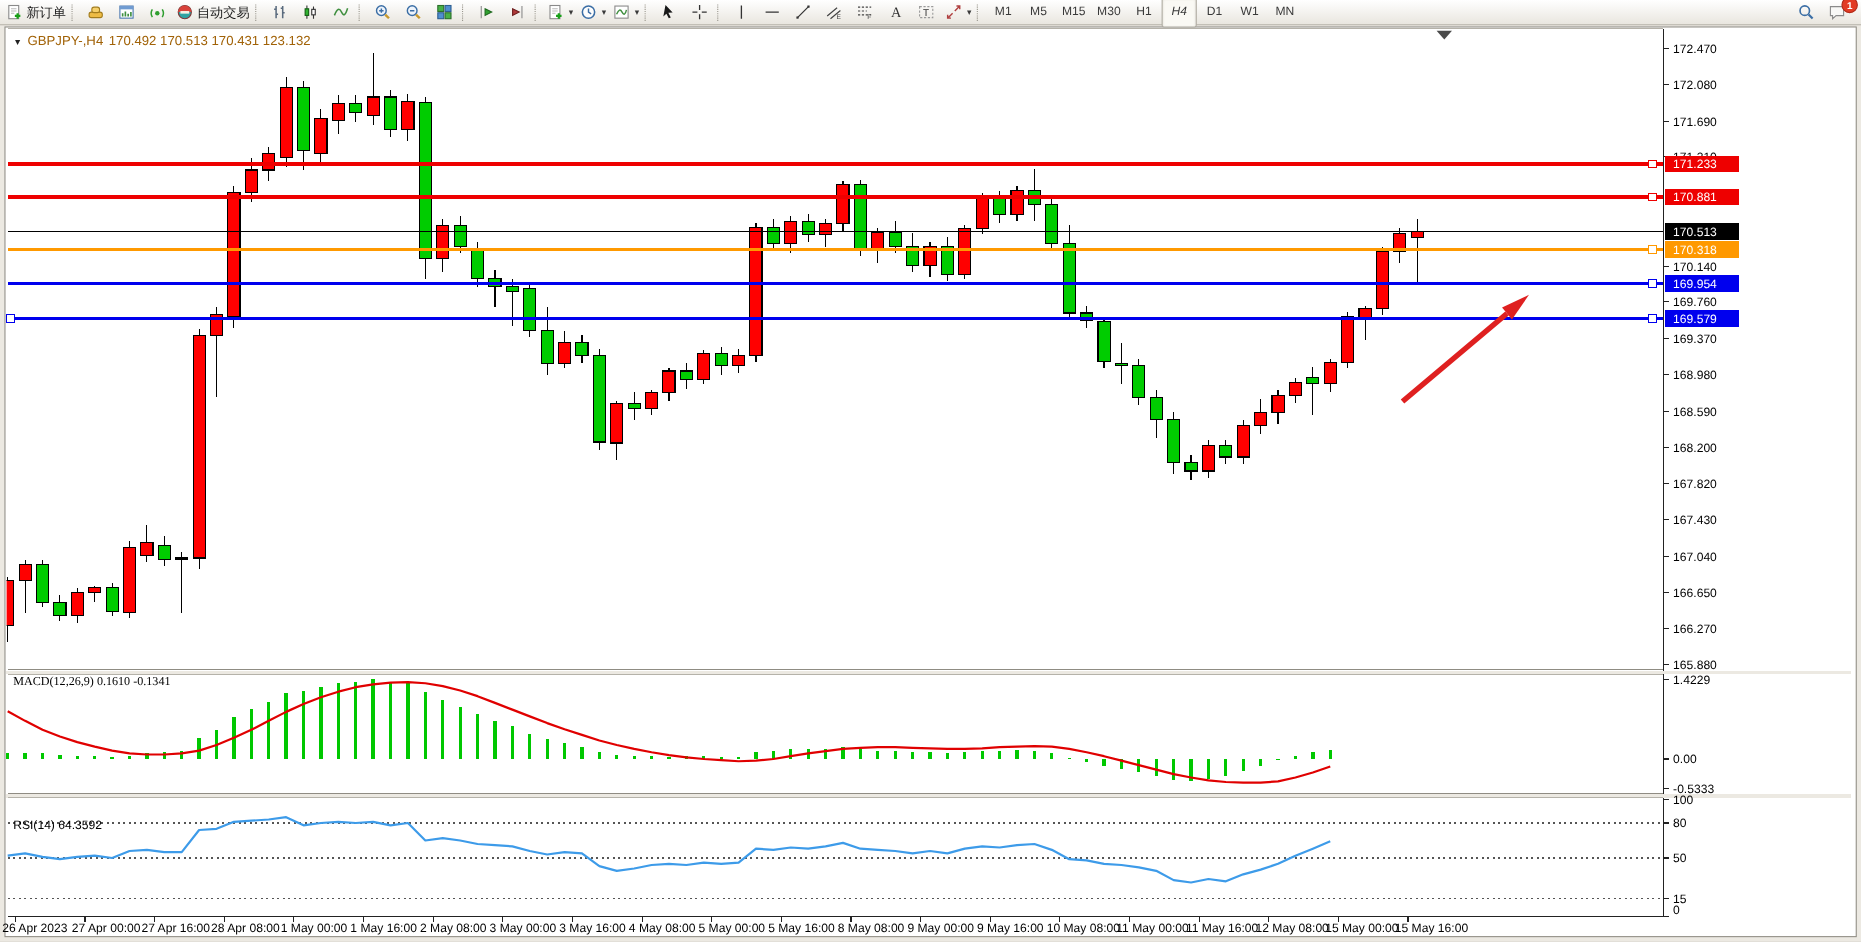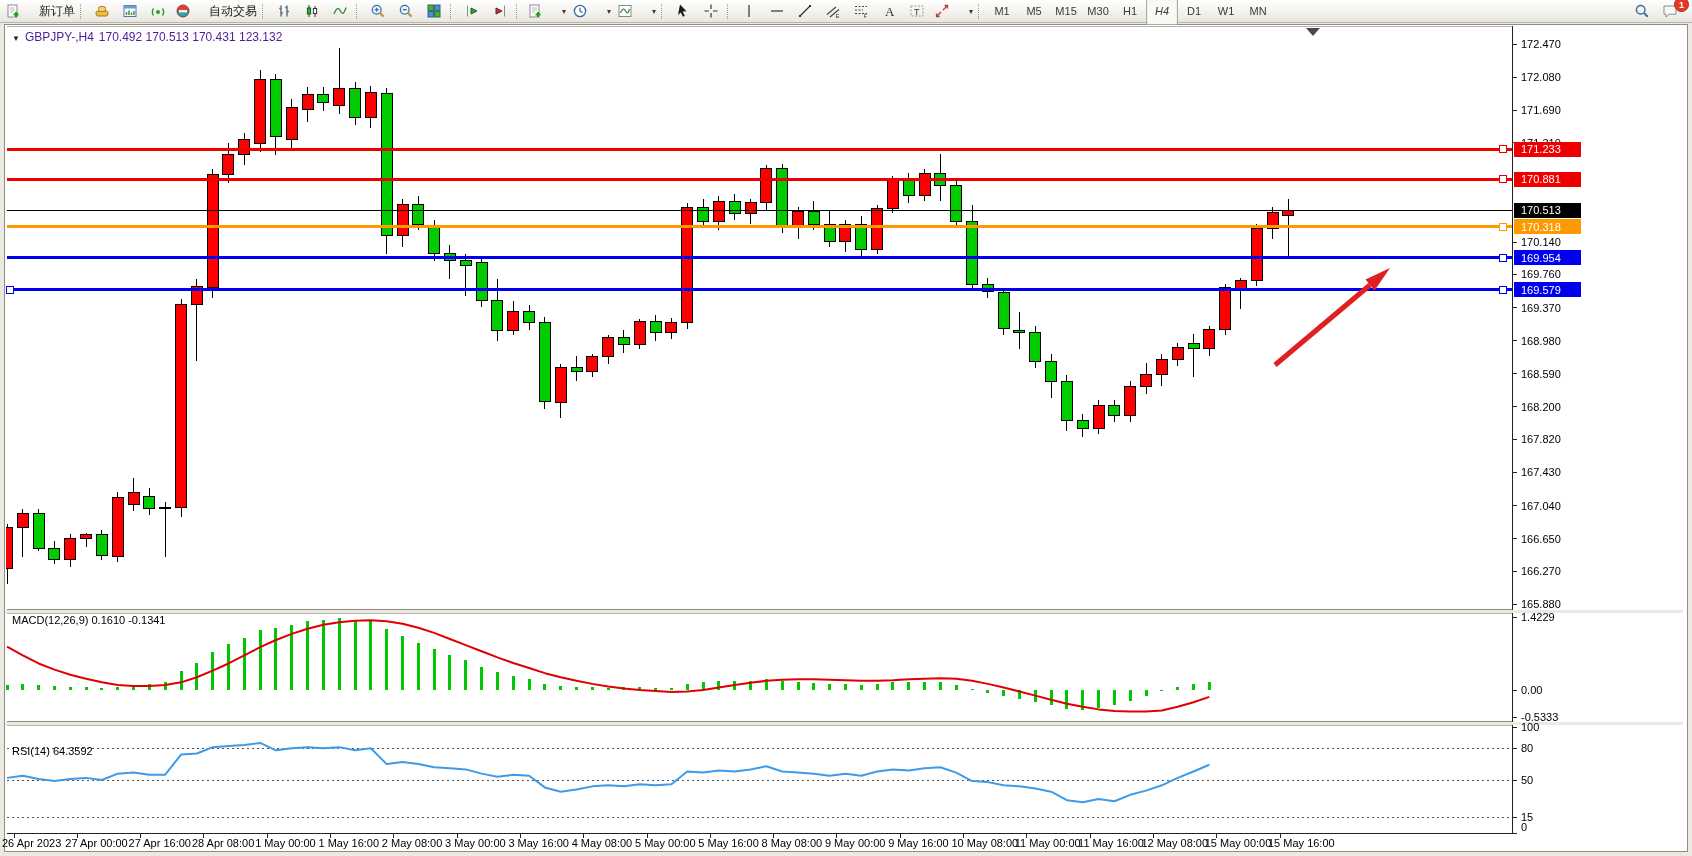--- a/index.html
+++ b/index.html
@@ -4,38 +4,38 @@
 <style>
   html,body{margin:0;padding:0;background:#d8d5cc;}
   #screen{position:relative;width:1692px;height:856px;background:#ece9e2;overflow:hidden;
           font-family:"Liberation Sans","DejaVu Sans",sans-serif;}
   
   #toolbar{position:absolute;left:0;top:0;width:1692px;height:23px;
            background:linear-gradient(#ffffff,#e9e6df);border-bottom:1px solid #b8b5ac;
            display:flex;align-items:center;padding:0 2px;box-sizing:border-box;z-index:50;}
   .grip{width:3px;height:15px;border-left:1px dotted #9a978e;margin:0 4px 0 2px;}
   .tbtn{height:20px;min-width:22px;display:flex;align-items:center;justify-content:center;
-        gap:18px;padding:0 2px;border:1px solid transparent;border-radius:2px;cursor:default;}
+        gap:3px;padding:0 2px;border:1px solid transparent;border-radius:2px;cursor:default;}
   .tbtn .lbl{font-size:12px;color:#1c1c1c;white-space:nowrap;}
   .caret::after{content:"▾";font-size:8px;color:#3a3a3a;margin-left:1px;}
   .tf{height:18px;min-width:24px;display:flex;align-items:center;justify-content:center;
       font-size:11px;color:#3a3a3a;border:1px solid transparent;border-radius:2px;padding:4px 3px;}
   .tf.active{background:#faf9f4;border-color:#aeaba1;box-shadow:inset 0 1px 2px #d4d1c8;font-style:italic;}
   #tb-right{margin-left:auto;display:flex;align-items:center;padding-right:6px;}
   .badge{position:absolute;top:-4px;right:-6px;width:13px;height:13px;border-radius:50%;
          background:#e23b24;color:#fff;font-size:9px;font-weight:bold;display:flex;
          align-items:center;justify-content:center;border:1px solid #b02a18;}
   
   #chartwin{position:absolute;left:4px;top:24px;width:1684px;height:828px;background:#ffffff;
             border:1px solid #8f8c83;box-sizing:border-box;}
   #chart-svg{position:absolute;left:0;top:0;z-index:10;}
-  #chart-title{position:absolute;left:12px;top:30px;z-index:20;font-size:12px;color:#4c1d95;
+  #chart-title{position:absolute;left:12px;top:30px;z-index:20;font-size:12px;color:#a16207;
                display:flex;align-items:flex-end;gap:5px;}
   .tri::before{content:"▼";font-size:8px;color:#222;}
-  #macd-label{position:absolute;left:12px;top:614px;z-index:20;font-size:11px;color:#000;}
+  #macd-label{position:absolute;left:12px;top:614px;z-index:20;font-size:11px;color:#000;font-family:Liberation Serif, serif;}
   #rsi-label{position:absolute;left:12px;top:729px;z-index:20;font-size:11px;color:#000;margin-top:16px;}
 </style>
 </head>
 <body>
 
 <div id="screen">
   <div id="toolbar">
       <span class="tbtn">
         <svg width="16" height="16" viewBox="0 0 16 16">
           <rect x="3" y="2" width="9" height="12" fill="#fff" stroke="#8a8a8a"></rect>

